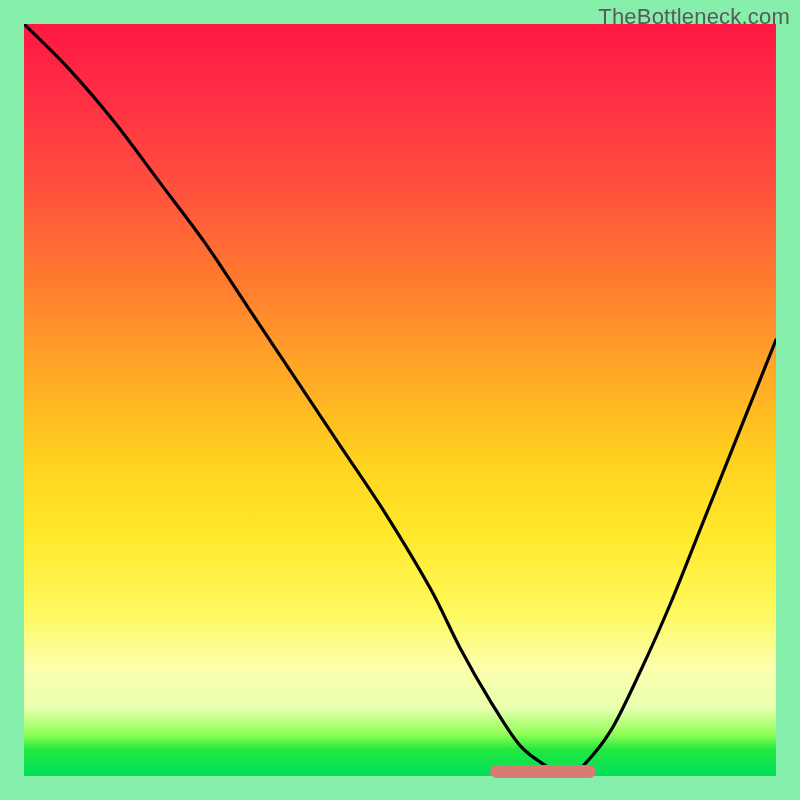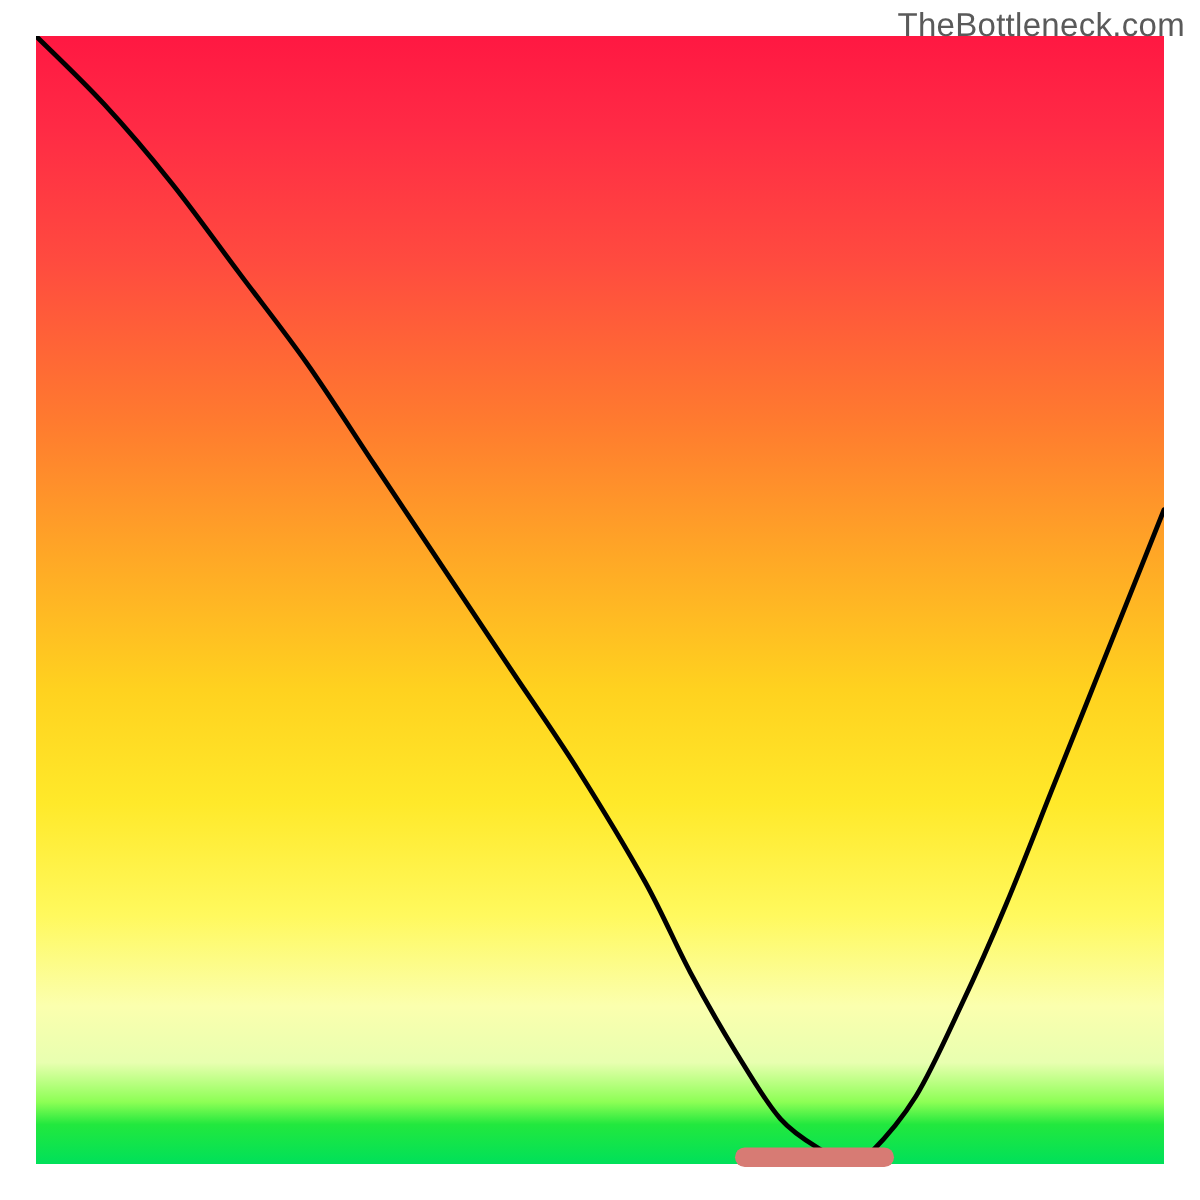--- a/index.html
+++ b/index.html
@@ -8,21 +8,21 @@
     width: 800px;
     height: 800px;
     background: #000;
     overflow: hidden;
     font-family: Arial, Helvetica, sans-serif;
   }
   .frame {
     position: relative;
     width: 800px;
     height: 800px;
-    background: #ffffff;
+    background: #86efac;
     text-align: right;
   }
   .watermark {
     position: absolute;
     top: 4px;
     right: 10px;
     color: #5a5a5a;
     font-size: 22px;
     font-weight: 500;
     letter-spacing: 0.2px;

